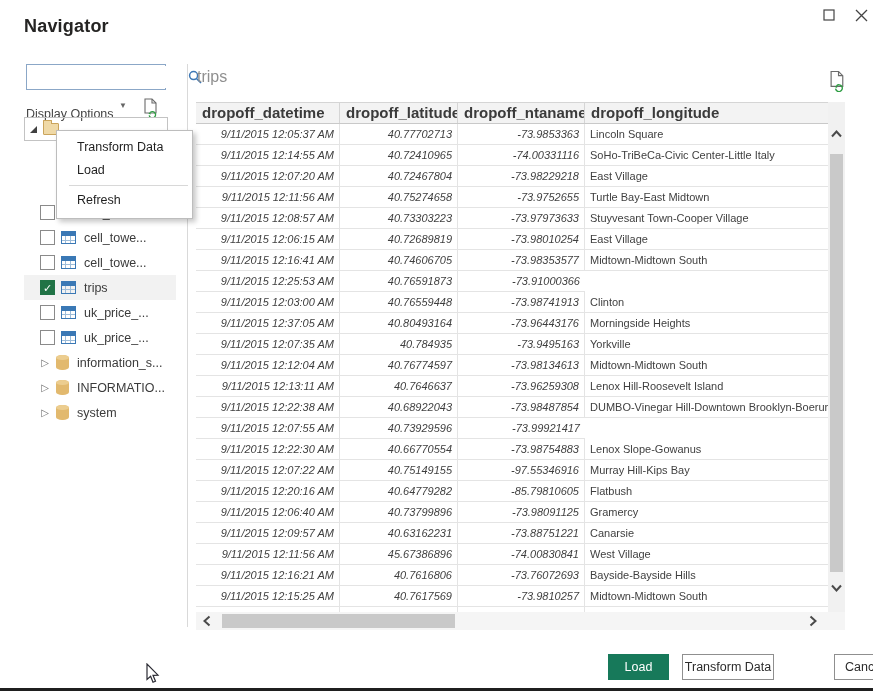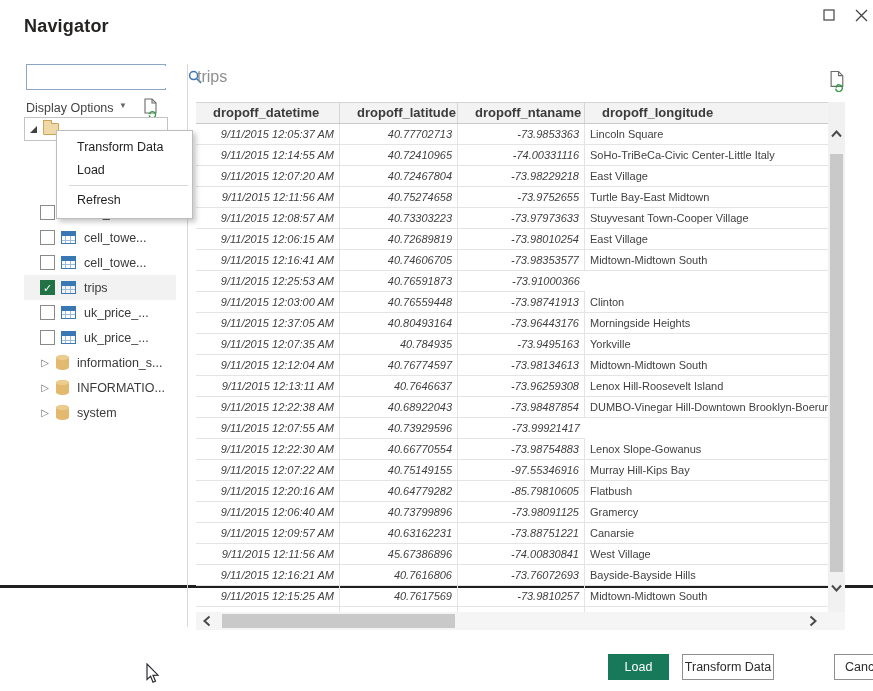--- a/index.html
+++ b/index.html
@@ -1,31 +1,31 @@
 <!DOCTYPE html>
 <html><head>
 <meta charset="utf-8">
 <style>
   * { margin:0; padding:0; box-sizing:border-box; }
   html,body { width:873px; height:691px; }
   body { font-family:"Liberation Sans", sans-serif; background:#fff; color:#333; overflow:hidden; }
-  .window { position:relative; width:873px; height:588px; background:#fff; border-bottom:3px solid #1f1f1f; }
+  .window { position:relative; width:873px; height:691px; background:#fff; border-bottom:3px solid #1f1f1f; }
 
   
   .dlg-title { position:absolute; left:24px; top:16px; font-size:18px; font-weight:bold; color:#252423; letter-spacing:.2px; }
   .win-btn { position:absolute; top:6px; width:18px; height:18px; display:flex; align-items:center; justify-content:center; cursor:default; }
   .win-max { left:820px; }
   .win-close { left:852px; }
 
   
   .search-box { position:absolute; left:26px; top:64px; width:140px; height:26px; border:1px solid #8ba7c7; background:#fff; display:flex; align-items:center; }
   .search-input { flex:1; border:none; outline:none; height:22px; font-size:12px; padding-left:6px; font-family:"Liberation Sans",sans-serif; }
   .search-glass { width:20px; display:flex; justify-content:center; }
   .disp-row { position:absolute; left:26px; top:98px; width:140px; height:22px; font-size:12.5px; color:#444; }
-  .disp-label { position:absolute; left:0; top:3px; }
+  .disp-label { position:absolute; left:0; top:9px; }
   .disp-caret { position:absolute; left:93px; top:3px; font-size:8px; color:#666; }
   .disp-refresh { position:absolute; left:117px; top:0px; }
   .vdivider { position:absolute; left:187px; top:64px; width:1px; height:563px; background:#d9d9d9; }
 
   
   .tree { position:absolute; left:24px; top:115px; width:152px; }
   .tree-row { position:absolute; left:0; height:25px; width:152px; display:flex; align-items:center; font-size:12.5px; color:#3b3b3b; white-space:nowrap; }
   .tree-row.selected { background:#f2f2f2; }
   .root-box { position:absolute; left:0; top:2px; width:144px; height:24px; border:1px solid #c3c3c3; display:flex; align-items:center; }
   .tri-expanded { width:0; height:0; border-left:7px solid transparent; border-bottom:7px solid #404040; margin-left:5px; }
@@ -46,21 +46,21 @@
   .ctx-menu { position:absolute; left:56px; top:130px; width:137px; background:#fff; border:1px solid #bdbdbd; box-shadow:3px 3px 5px rgba(0,0,0,.22); z-index:30; padding:5px 0 6px 0; }
   .ctx-item { height:23px; line-height:23px; padding-left:20px; font-size:12.5px; color:#1f1f1f; cursor:default; }
   .ctx-sep { height:1px; background:#d8d8d8; margin:3px 4px 3px 12px; }
 
   
   .prev-title { position:absolute; left:197px; top:68px; font-size:16px; color:#8f8f8f; }
   .prev-refresh { position:absolute; left:829px; top:70px; }
   .grid-wrap { position:absolute; left:196px; top:102px; width:649px; }
   .gr { display:grid; grid-template-columns:144px 118px 127px 1fr; }
   .thead { height:22px; background:#f3f3f3; border-top:1px solid #d5d5d5; border-bottom:1px solid #c9c9c9; width:632px; }
-  .th { font-size:13px; font-weight:bold; color:#3b3b3b; line-height:20px; padding-left:6px; border-right:1px solid #d5d5d5; overflow:hidden; white-space:nowrap;margin-left:11px; }
+  .th { font-size:15px; font-weight:bold; color:#3b3b3b; line-height:20px; padding-left:6px; border-right:1px solid #d5d5d5; overflow:hidden; white-space:nowrap; }
   .th:last-child { border-right:none; }
   .tbody { width:632px; }
   .tr { height:21px; }
   .td { font-size:11px; color:#3f3f3f; line-height:20px; border-right:1px solid #e4e4e4; border-bottom:1px solid #e4e4e4; overflow:hidden; white-space:nowrap; }
   .td:last-child { border-right:none; }
   .td.num { font-style:italic; text-align:right; padding-right:5px; }
   .td.txt { padding-left:5px; }
   .tr.stub { height:5px; }
   .tr.stub .td { border-bottom:none; }
 

